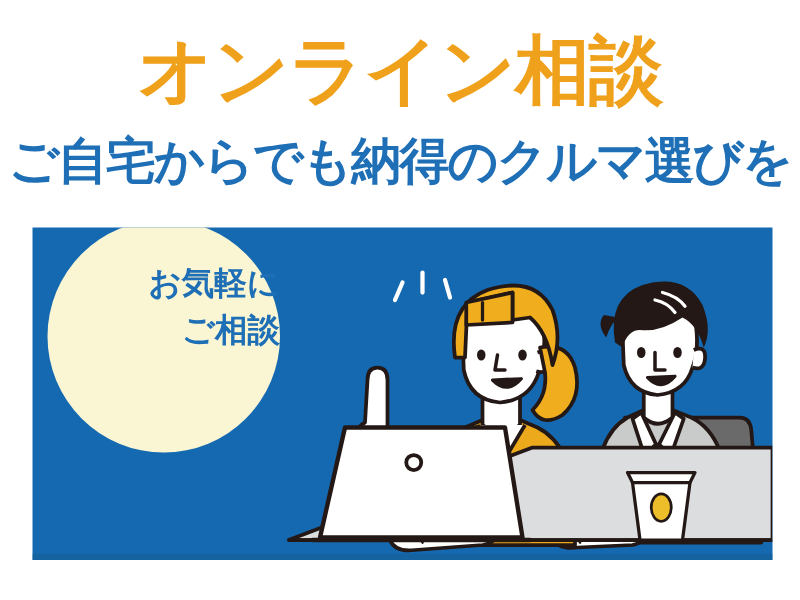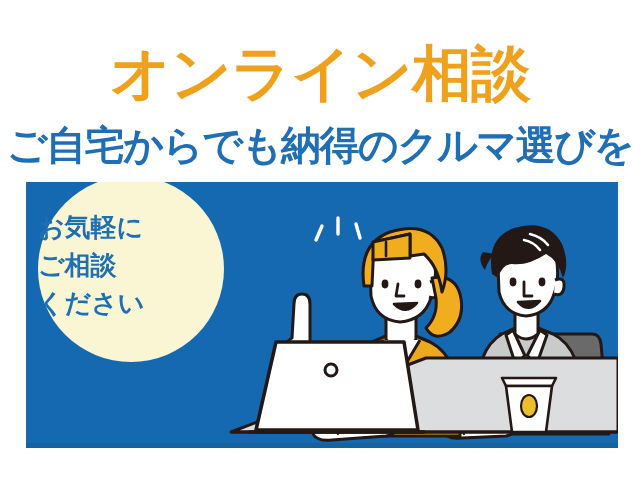--- a/index.html
+++ b/index.html
@@ -23,21 +23,20 @@
     background: #ffffff;
   }
 
   
   .headline-block {
     position: absolute;
     left: 0; top: 0;
     width: 633px;
     height: 172px;
     text-align: center;
-    margin-top: 16px;
   }
   .title-main {
     position: absolute;
     left: 0;
     top: 22px;
     width: 640px;
     text-align: center;
     color: #F0A11C;
     font-size: 60px;
     line-height: 70px;
@@ -86,21 +85,21 @@
     width: 186px;
     height: 186px;
     border-radius: 50%;
     background: #FAF6D4;
   }
   .badge-text {
     position: absolute;
     left: 12px;
     top: 26px;
     width: 186px;
-    text-align: left;
+    text-align: right;
     color: #1E6FB5;
     font-size: 26px;
     line-height: 38px;
     font-weight: bold;
     font-family: "DejaVu Sans", "Liberation Sans", sans-serif;
   }
   .badge-text div { white-space: nowrap; }
 
   
   .illustration {
@@ -235,19 +234,18 @@
           <ellipse cx="503" cy="224" rx="8" ry="11" fill="#EDBE2A" stroke="#231815" stroke-width="2.2"></ellipse>
         </g>
 
       </g>
     </svg>
 
     <div class="badge-circle"></div>
     <div class="badge-text">
       <div>お気軽に</div>
       <div>ご相談</div>
-      <div>ください</div>
     </div>
 
     <div class="panel-inner-shade"></div>
   </div>
 
 </div>
 
 </body></html>

